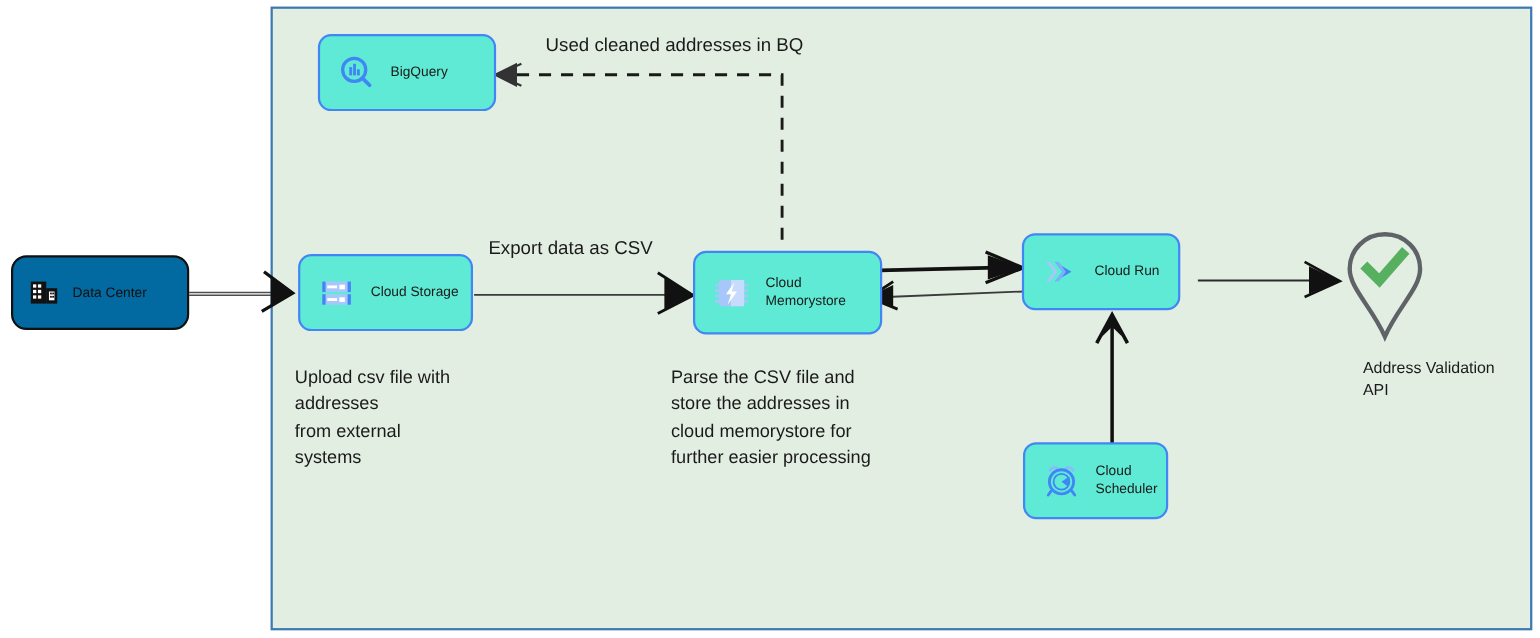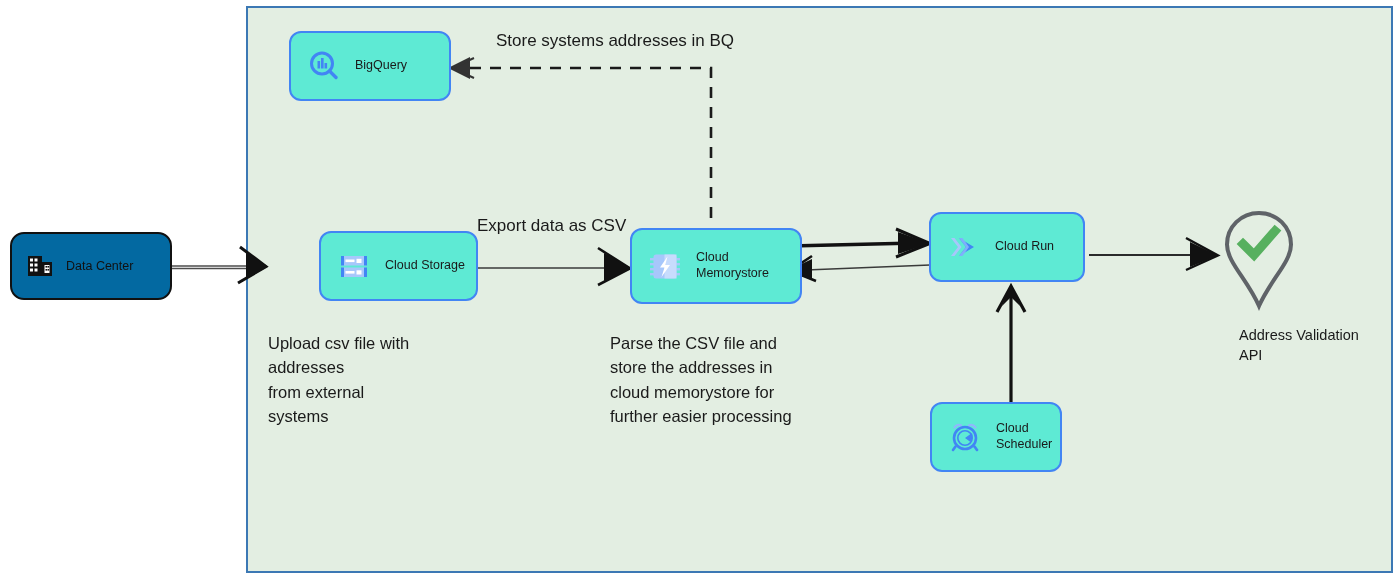--- a/index.html
+++ b/index.html
@@ -209,21 +209,21 @@
           <rect x="10.5" y="12" width="2.6" height="7.5"></rect>
           <rect x="14" y="9" width="2.6" height="10.5"></rect>
           <rect x="17.5" y="14" width="2.6" height="5.5"></rect>
         </g>
         <line x1="22.5" y1="22" x2="29" y2="28.5" stroke="#4285f4" stroke-width="3.4" stroke-linecap="round"></line>
       </svg>
     </span>
     <span class="lbl">BigQuery</span>
   </div>
 
-  <div class="node" style="left:271px; top:231px; width:159px; height:70px;margin-left:48px;">
+  <div class="node" style="left:271px; top:231px; width:159px; height:70px;">
     <span class="ico">
       <svg viewBox="0 0 34 34" width="34" height="34" xmlns="http://www.w3.org/2000/svg">
         <rect x="4" y="7" width="26" height="9.5" rx="1.6" fill="#a7c7fb"></rect>
         <rect x="4" y="18.5" width="26" height="9.5" rx="1.6" fill="#a7c7fb"></rect>
         <rect x="4" y="7" width="3" height="9.5" fill="#4285f4"></rect>
         <rect x="4" y="18.5" width="3" height="9.5" fill="#4285f4"></rect>
         <rect x="27" y="7" width="3" height="9.5" fill="#4285f4"></rect>
         <rect x="27" y="18.5" width="3" height="9.5" fill="#4285f4"></rect>
         <rect x="8.5" y="10.5" width="9" height="2.6" fill="#ffffff"></rect>
         <rect x="8.5" y="22" width="9" height="2.6" fill="#ffffff"></rect>
@@ -249,21 +249,21 @@
         </g>
         <rect x="5.5" y="5.5" width="23" height="24" rx="2.5" fill="#a7c7fb"></rect>
         <path d="M16.5,5.5 L28.5,5.5 L28.5,29.5 L16.5,29.5 Z" fill="#c7dcfd"></path>
         <path d="M19.5,7.5 L12,18.5 L16.5,18.5 L13.5,28 L22,16 L17.2,16 Z" fill="#ffffff"></path>
       </svg>
     </span>
     <span class="lbl">Cloud
 Memorystore</span>
   </div>
 
-  <div class="node" style="left:929px; top:212px; width:156px; height:70px;">
+  <div class="node" style="left:929px; top:212px; width:144px; height:70px;">
     <span class="ico">
       <svg viewBox="0 0 34 34" width="34" height="34" xmlns="http://www.w3.org/2000/svg">
         <path d="M4,8 L11,17 L4,26 L7.5,26 L14.5,17 L7.5,8 Z" fill="#a7c7fb"></path>
         <path d="M12,8 L19,17 L12,26 L27,17 Z" fill="#4285f4"></path>
         <path d="M12,8 L19,17 L12,26 L15.5,26 L22,17 L15.5,8 Z" fill="#7fb0fb"></path>
       </svg>
     </span>
     <span class="lbl">Cloud Run</span>
   </div>
 
@@ -285,23 +285,23 @@
   <div style="position:absolute; left:1219px; top:207px; width:80px; height:105px;">
     <svg viewBox="0 0 80 105" width="80" height="105" xmlns="http://www.w3.org/2000/svg">
       <path d="M40,6 C22,6 8,20 8,37.5 C8,55 28,72 40,99 C52,72 72,55 72,37.5 C72,20 58,6 40,6 Z" fill="none" stroke="#5f6368" stroke-width="4"></path>
       <path d="M24,37 L35,48 L56,24" fill="none" stroke="#57b05f" stroke-width="9" stroke-linecap="square" stroke-linejoin="miter"></path>
     </svg>
   </div>
 
   <div class="pin-label" style="left:1239px; top:326px; width:155px;">Address Validation
 API</div>
 
-  <div class="edge-label" style="left:496px; top:31px;">Store systems addresses in BQ</div>
-
-  <div class="edge-label" style="left:477px; top:216px;">Export data as CSV</div>
+  <div class="edge-label" style="left:496px; top:31px;">Used cleaned addresses in BQ</div>
+
+  <div class="edge-label" style="left:444px; top:216px;">Export data as CSV</div>
 
   <div class="caption" style="left:268px; top:331px; width:300px;">Upload csv file with
 addresses
 from external
 systems</div>
 
   <div class="caption" style="left:610px; top:331px; width:320px;">Parse the CSV file and
 store the addresses in
 cloud  memorystore for
 further easier processing</div>

